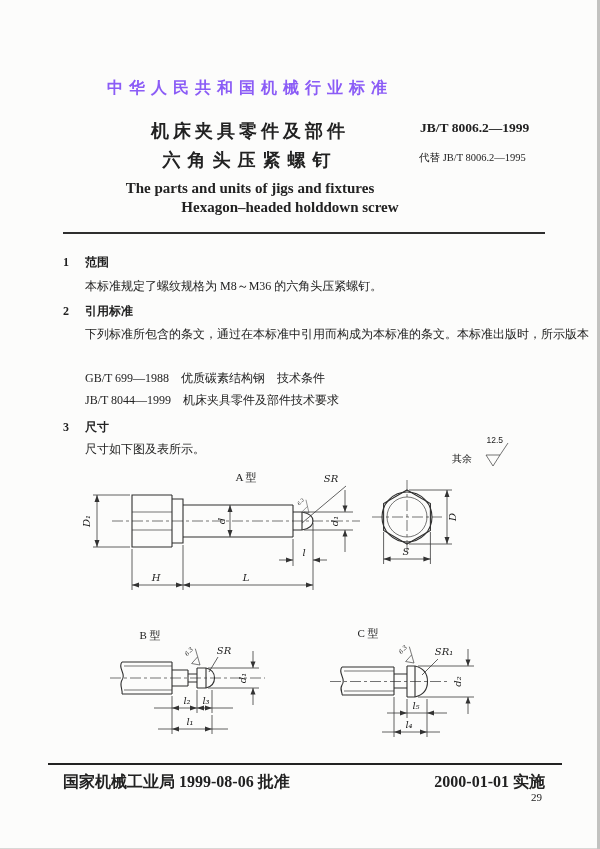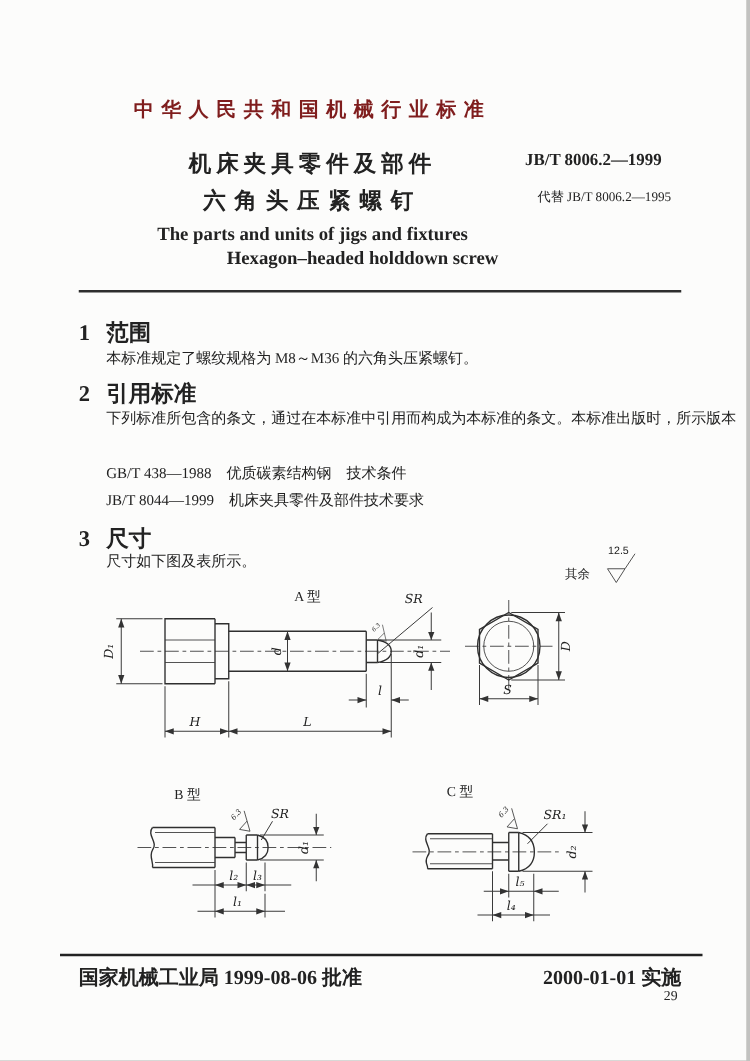--- a/index.html
+++ b/index.html
@@ -4,30 +4,30 @@
 <style>
   html,body{margin:0;padding:0;background:#e8e8e6;}
   #page{
     position:relative;width:600px;height:849px;margin:0 auto;
     background:#fcfcfb;overflow:hidden;
     font-family:"Liberation Serif","DejaVu Serif",serif;color:#222;
     box-shadow:inset -3px 0 0 #c2c2c0, inset 0 -1px 0 #d8d8d6;
   }
   .abs{position:absolute;}
   .ctr{left:0;width:500px;text-align:center;}
-  .h-class{top:78px;font-size:16px;font-weight:bold;letter-spacing:6px;color:#7f1d1d;}
+  .h-class{top:78px;font-size:16px;font-weight:bold;letter-spacing:6px;color:#8b5cf6;}
   .h-title1{top:119px;font-size:18px;font-weight:bold;letter-spacing:4px;}
   .h-title2{top:148px;font-size:18px;font-weight:bold;letter-spacing:7px;}
   .std-no{left:420px;top:120px;font-size:13.5px;font-weight:bold;}
-  .supersede{left:430px;top:151px;font-size:10.5px;}
+  .supersede{left:419px;top:151px;font-size:10.5px;}
   .en{font-size:15px;font-weight:bold;}
   .en1{top:180px;}
   .en2{top:199px;padding-left:40px;}
   .rule{left:63px;top:232px;width:482px;height:2px;background:#2e2e2e;}
-  .sec-h{left:63px;font-size:18px;font-weight:bold;}
+  .sec-h{left:63px;font-size:12px;font-weight:bold;}
   .sec-h .no{display:inline-block;width:22px;}
   .body-t{font-size:12px;line-height:1;}
   .foot-rule{left:48px;top:763px;width:514px;height:2px;background:#222;}
   .foot{top:772px;font-size:16px;font-weight:bold;}
   .foot-l{left:63px;}
   .foot-r{right:55px;}
   .page-no{right:58px;top:791px;font-size:11px;}
 
   
   svg text{fill:#222;}
@@ -58,21 +58,21 @@
 
   <div class="abs sec-h" style="top:254px">
     <span class="no">1</span><span>范围</span>
   </div>
   <div class="abs body-t" style="left:85px;top:280px">本标准规定了螺纹规格为 M8～M36 的六角头压紧螺钉。</div>
 
   <div class="abs sec-h" style="top:303px">
     <span class="no">2</span><span>引用标准</span>
   </div>
   <div class="abs body-t" style="left:85px;top:328px">下列标准所包含的条文，通过在本标准中引用而构成为本标准的条文。本标准出版时，所示版本</div>
-  <div class="abs body-t" style="left:85px;top:372px">GB/T 438—1988　优质碳素结构钢　技术条件</div>
+  <div class="abs body-t" style="left:85px;top:372px">GB/T 699—1988　优质碳素结构钢　技术条件</div>
   <div class="abs body-t" style="left:85px;top:394px">JB/T 8044—1999　机床夹具零件及部件技术要求</div>
 
   <div class="abs sec-h" style="top:419px">
     <span class="no">3</span><span>尺寸</span>
   </div>
   <div class="abs body-t" style="left:85px;top:443px">尺寸如下图及表所示。</div>
 
   <svg class="abs" style="left:50px;top:435px" width="530" height="330" viewBox="0 0 530 330">
 
     <text class="rn2" x="402" y="27">其余</text>

